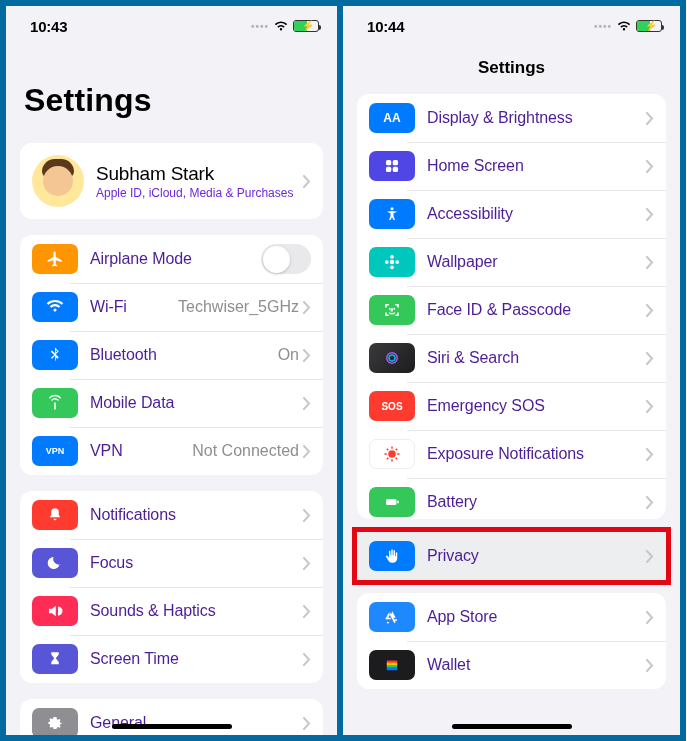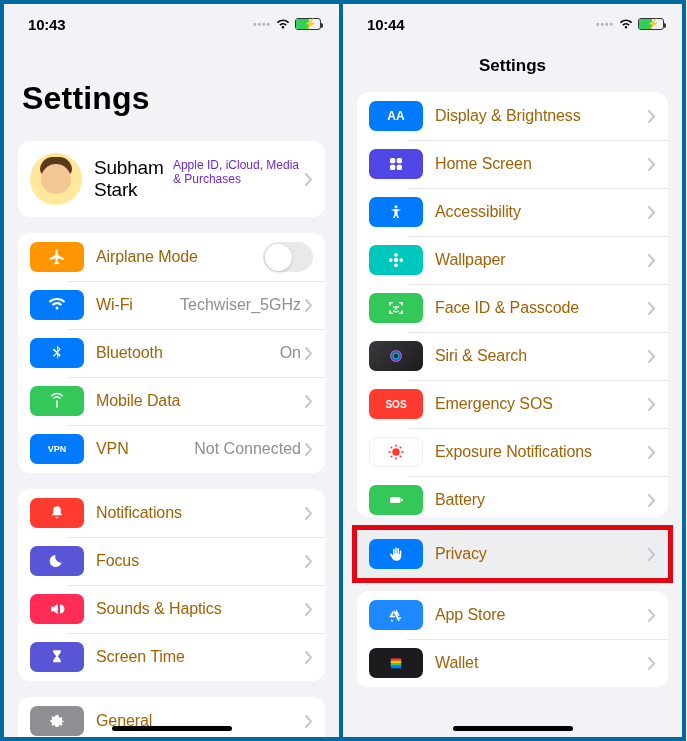--- a/index.html
+++ b/index.html
@@ -7,21 +7,21 @@
     font-family: -apple-system, BlinkMacSystemFont, "Segoe UI", Helvetica, Arial, sans-serif;
     background: #fff;
     width: 687px;
     height: 741px;
     display: flex;
   }
   .phone {
     width: 343px;
     height: 741px;
     background: #f2f2f7;
-    border: 4px solid #0369a1;
+    border: 6px solid #0369a1;
     overflow: hidden;
     position: relative;
   }
   .phone + .phone { border-left: none; }
   .status-bar {
     display: flex;
     align-items: center;
     justify-content: space-between;
     height: 40px;
     padding: 0 18px 0 24px;
@@ -81,29 +81,29 @@
     position:relative;
   }
   .avatar-face {
     width:30px; height:30px; border-radius:50%;
     background:#f4c694;
     position:relative;
   }
   .avatar-hair { position:absolute; top:4px; left:10px; width:32px; height:18px;
     background:#5a3a1b; border-radius: 14px 14px 6px 6px; }
   .icon {
-    width:54px; height:30px; border-radius:7px;
+    width:46px; height:30px; border-radius:7px;
     flex-shrink:0; margin-right:12px;
     display:flex; align-items:center; justify-content:center;
     color:#fff; font-size:16px; font-weight:500;text-align:center;
   }
   .icon svg { width:18px; height:18px; }
-  .label { font-size:16px; letter-spacing:-0.1px; color:#a16207; flex:1; }
+  .label { font-size:16px; letter-spacing:-0.1px; color:#4c1d95; flex:1; }
   .sublabel { font-size:12px; color:#6d28d9; margin-top:1px; }
-  .profile-text { display:flex; flex:1;}
+  .profile-text { display:flex; flex-direction:column; flex:1;}
   .profile-name { font-size:19px; font-weight:500; letter-spacing:-0.2px;}
   .detail { font-size:16px; color:#8e8e93; margin-right:4px;}
   .chev { color:#c7c7cc; }
   .chev svg{ width:8px; height:13px; display:block;}
   .toggle {
     width:50px; height:30px; border-radius:15px;
     background:#e9e9eb; position:relative;
   }
   .toggle-knob {
     width:27px; height:27px; border-radius:50%;

